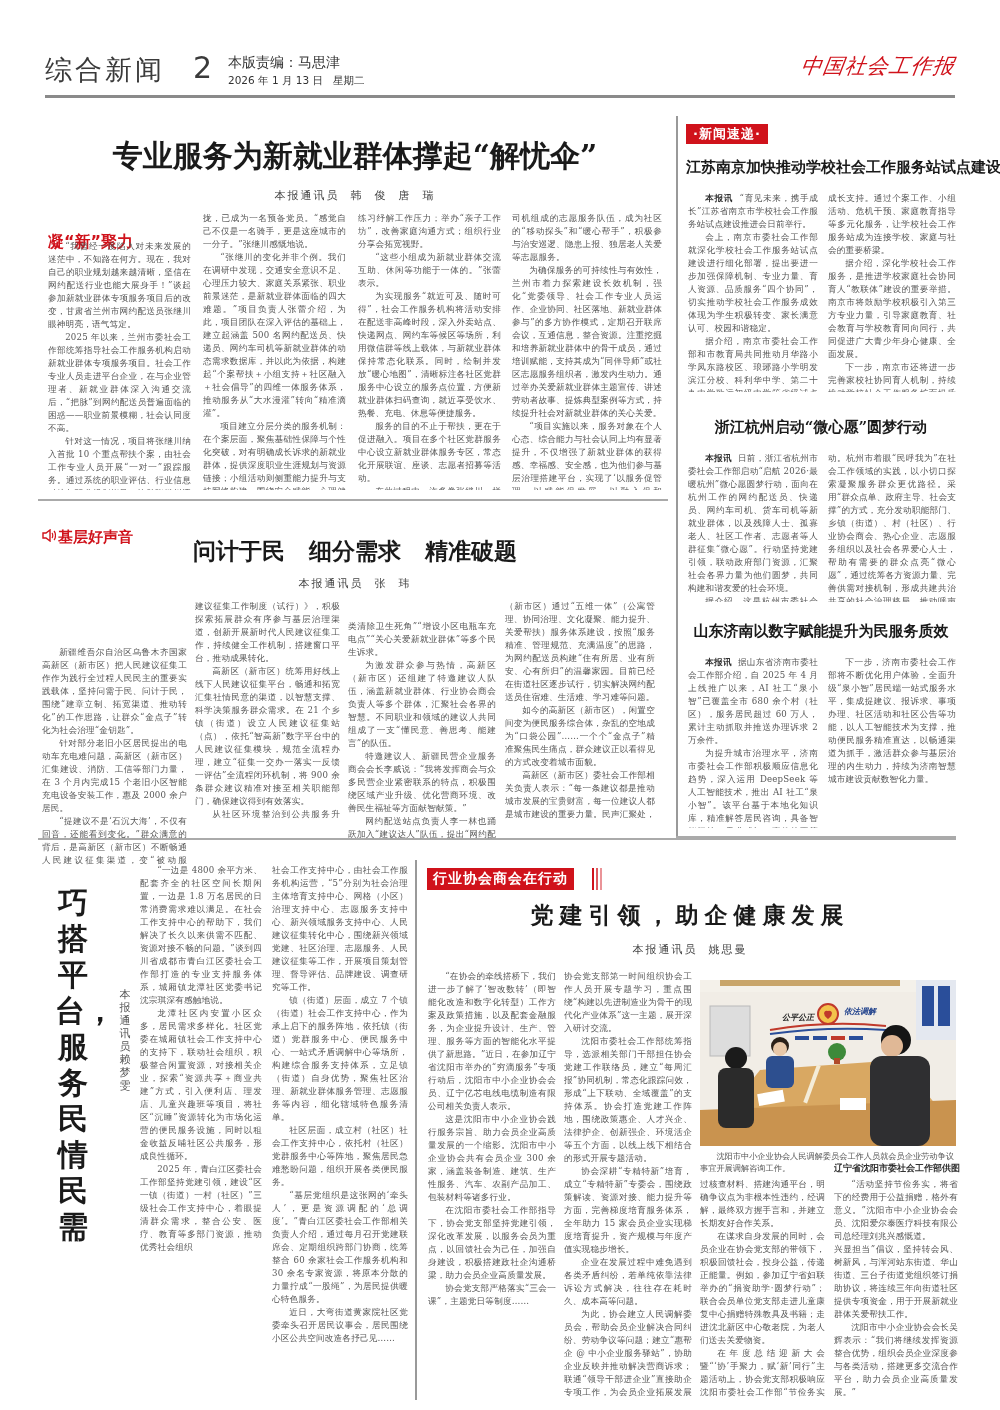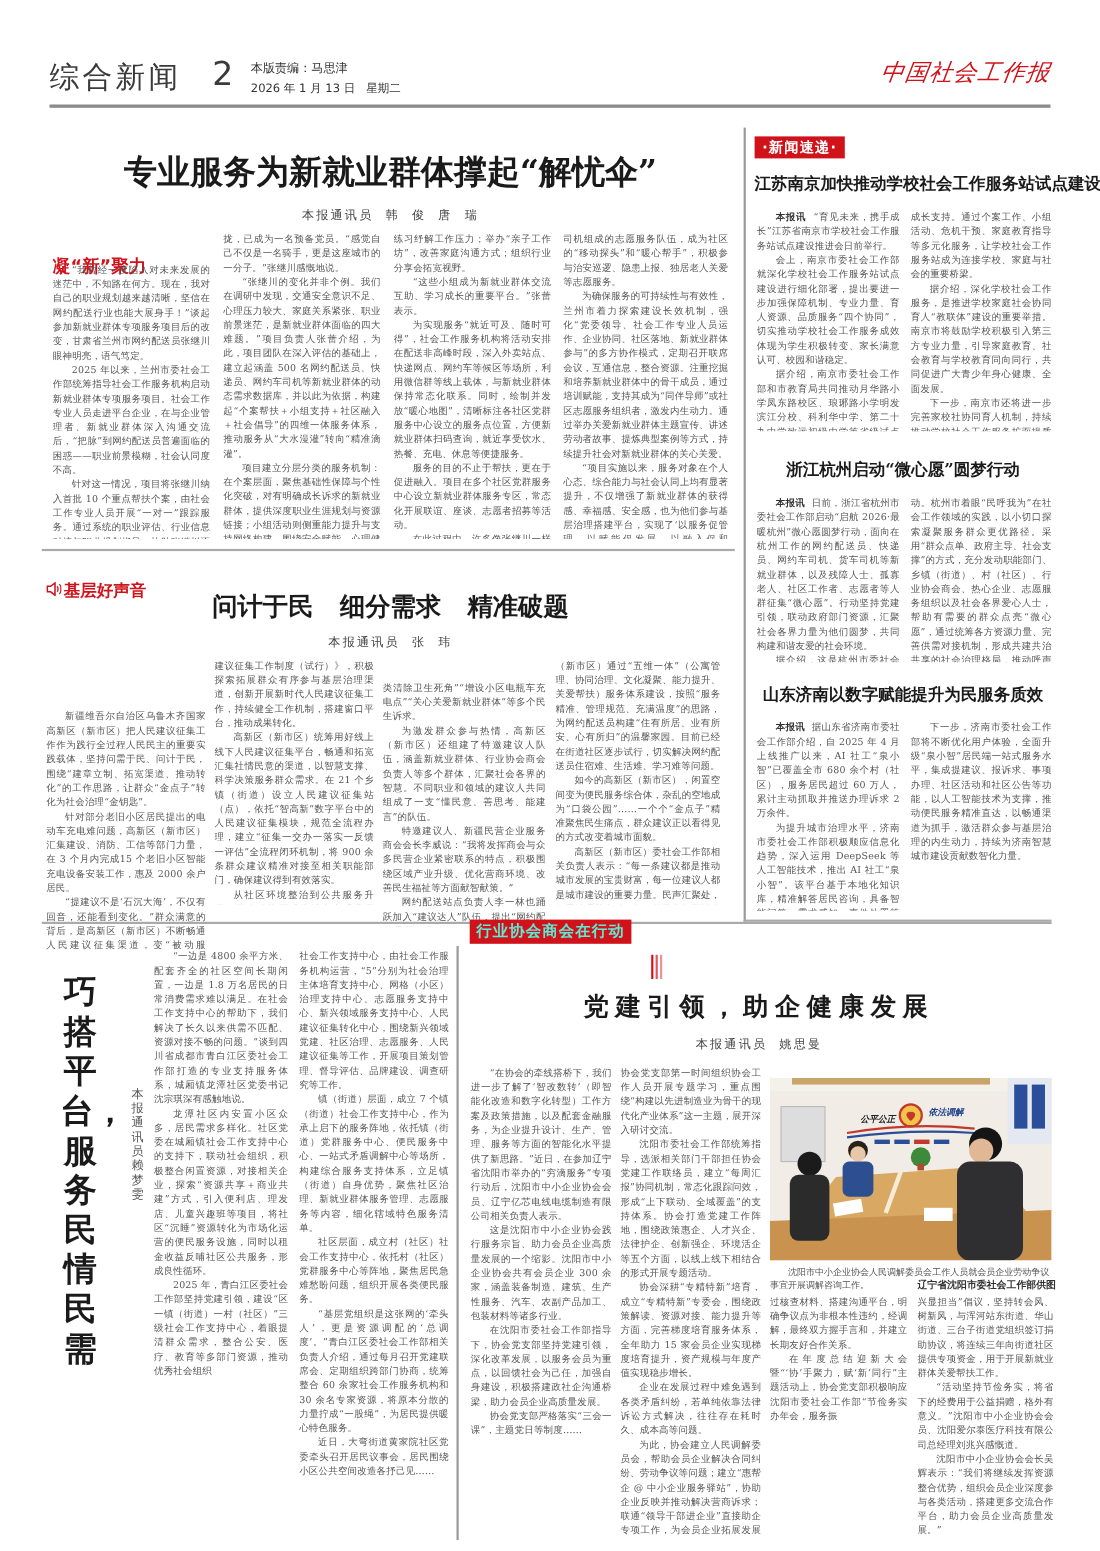--- a/index.html
+++ b/index.html
@@ -2,38 +2,38 @@
 <html><head>
 <meta charset="utf-8">
 <style>
   * { box-sizing: border-box; margin: 0; padding: 0; }
   html, body { width: 1000px; height: 1410px; background: #fff; overflow: hidden; }
   body { position: relative; font-family: "DejaVu Serif", "Liberation Serif", serif; color: #333; }
 
   .masthead { position: absolute; left: 45px; top: 48px; width: 910px; height: 50px; }
   .section-name { position: absolute; left: 0; top: 4px; font-family: "DejaVu Sans", "Liberation Sans", sans-serif; font-size: 27px; color: #3a3a3a; letter-spacing: 3px; font-weight: normal; }
   .page-num { position: absolute; left: 148px; top: 2px; font-family: "DejaVu Sans", sans-serif; font-size: 30px; color: #3a3a3a; }
-  .editor { position: absolute; left: 183px; top: 6px; font-family: "DejaVu Sans", sans-serif; font-size: 11px; color: #333; }
+  .editor { position: absolute; left: 183px; top: 6px; font-family: "DejaVu Sans", sans-serif; font-size: 14px; color: #333; }
   .date { position: absolute; left: 183px; top: 26px; font-family: "DejaVu Sans", sans-serif; font-size: 10.5px; color: #333; white-space: pre; }
   .paper-logo { position: absolute; right: 0; top: 4px; font-family: "DejaVu Serif", serif; font-style: italic; font-size: 21px; color: #d0121b; letter-spacing: 1px; transform: skewX(-8deg); }
   .mast-rule { position: absolute; left: 45px; top: 95px; width: 910px; height: 3px; background: #8a8a8a; }
 
   .vrule { position: absolute; background: #999; width: 1.5px; }
   .hrule { position: absolute; background: #aaa; height: 1.5px; }
 
   .headline { position: absolute; font-family: "DejaVu Serif", "Liberation Serif", serif; font-weight: bold; color: #1a1a1a; white-space: nowrap; text-align: center; }
   .byline { position: absolute; font-size: 11px; color: #444; text-align: center; letter-spacing: 2px; white-space: pre; }
   .red-sub { position: absolute; color: #d0121b; font-family: "DejaVu Sans", sans-serif; font-weight: bold; margin-top: 20px; }
 
   .col { position: absolute; font-size: 8.6px; line-height: 13px; color: #555; text-align: justify; overflow: hidden; letter-spacing: 0.2px; }
   .col p { text-indent: 2em; }
   .col .lead { font-weight: bold; color: #333; }
 
   .tag-news { position: absolute; left: 686px; top: 124px; height: 20px; background: #d0121b; color: #fff; font-family: "DejaVu Sans", sans-serif; font-weight: bold; font-size: 13px; padding: 1px 7px; letter-spacing: 1px; }
-  .tag-assoc { position: absolute; left: 427px; top: 836px; height: 22px; background: #d0121b; color: #5eead4; font-family: "DejaVu Sans", sans-serif; font-weight: bold; font-size: 14px; padding: 2px 6px; letter-spacing: 1px; }
+  .tag-assoc { position: absolute; left: 427px; top: 868px; height: 22px; background: #d0121b; color: #ffffff; font-family: "DejaVu Sans", sans-serif; font-weight: bold; font-size: 14px; padding: 2px 6px; letter-spacing: 1px; }
   .tag-bars { position: absolute; left: 592px; top: 868px; width: 14px; height: 22px; }
   .tag-bars i { display: inline-block; width: 2px; height: 22px; background: #d0121b; margin-right: 2px; }
   .tag-bars i:nth-child(2){ opacity: .7 } .tag-bars i:nth-child(3){ opacity: .45 }
 
   .vertical-title { position: absolute; left: 55px; top: 885px; width: 36px; font-family: "DejaVu Serif", serif; font-weight: bold; font-size: 30px; line-height: 36px; color: #1a1a1a; text-align: center; }
   .vertical-byline { position: absolute; left: 118px; top: 988px; width: 14px; font-size: 11px; line-height: 13px; color: #555; text-align: center; }
 
   .photo { position: absolute; left: 700px; top: 980px; width: 256px; height: 166px; overflow: hidden; background: #e9e4dc; font-style: italic; }
   .caption { position: absolute; left: 700px; top: 1150px; width: 258px; font-size: 8.2px; line-height: 12px; color: #555; text-indent: 2em; }
   .caption-credit { position: absolute; left: 820px; top: 1162px; width: 140px; font-size: 9px; color: #333; font-family: "DejaVu Sans", sans-serif; font-weight: bold; text-align: right; }
@@ -65,21 +65,21 @@
   <p>2025 年以来，兰州市委社会工作部统筹指导社会工作服务机构启动新就业群体专项服务项目。社会工作专业人员走进平台企业，在与企业管理者、新就业群体深入沟通交流后，“把脉”到网约配送员普遍面临的困惑——职业前景模糊，社会认同度不高。</p>
   <p>针对这一情况，项目将张继川纳入首批 10 个重点帮扶个案，由社会工作专业人员开展“一对一”跟踪服务。通过系统的职业评估、行业信息对接与职业规划指导，协助张继川逐渐明晰了成长路径。如今，他凭借出色的工作表现，晋升为站点副站长。更令人欣喜的是，他积极向党组织靠</p>
 </div>
 <div class="col" style="left:203px; top:212px; width:143px; height:278px;">
   <p style="text-indent:0">拢，已成为一名预备党员。“感觉自己不仅是一名骑手，更是这座城市的一分子。”张继川感慨地说。</p>
   <p>“张继川的变化并非个例。我们在调研中发现，交通安全意识不足、心理压力较大、家庭关系紧张、职业前景迷茫，是新就业群体面临的四大难题。”项目负责人张蕾介绍，为此，项目团队在深入评估的基础上，建立起涵盖 500 名网约配送员、快递员、网约车司机等新就业群体的动态需求数据库，并以此为依据，构建起“个案帮扶＋小组支持＋社区融入＋社会倡导”的四维一体服务体系，推动服务从“大水漫灌”转向“精准滴灌”。</p>
   <p>项目建立分层分类的服务机制：在个案层面，聚焦基础性保障与个性化突破，对有明确成长诉求的新就业群体，提供深度职业生涯规划与资源链接；小组活动则侧重能力提升与支持网络构建，围绕安全赋能、心理健康、家庭关系、职业发展等主题，开展系列小组活动。例如，邀请交警和急救领域专家讲授安全防护、应急救护技能；通过心理测评、正念</p>
 </div>
 <div class="col" style="left:358px; top:212px; width:143px; height:278px;">
   <p style="text-indent:0">练习纾解工作压力；举办“亲子工作坊”，改善家庭沟通方式；组织行业分享会拓宽视野。</p>
-  <p>“这些小组成为新就业群体交流互助、学习成长的重要平台。”张蕾表示。</p>
+  <p>“这些小组成为新就业群体交流互助、休闲等功能于一体的。”张蕾表示。</p>
   <p>为实现服务“就近可及、随时可得”，社会工作服务机构将活动安排在配送非高峰时段，深入外卖站点、快递网点、网约车等候区等场所，利用微信群等线上载体，与新就业群体保持常态化联系。同时，绘制并发放“暖心地图”，清晰标注各社区党群服务中心设立的服务点位置，方便新就业群体扫码查询，就近享受饮水、热餐、充电、休息等便捷服务。</p>
   <p>服务的目的不止于帮扶，更在于促进融入。项目在多个社区党群服务中心设立新就业群体服务专区，常态化开展联谊、座谈、志愿者招募等活动。</p>
   <p>在此过程中，许多像张继川一样的新就业群体逐渐从“被服务者”转变为“服务提供者”。城关区张掖路街道山字石社区的“岩”小哥志愿服务队便是典型代表。这支由网约配送员、快递员、网约车</p>
 </div>
 <div class="col" style="left:512px; top:212px; width:150px; height:278px;">
   <p style="text-indent:0">司机组成的志愿服务队伍，成为社区的“移动探头”和“暖心帮手”，积极参与治安巡逻、隐患上报、独居老人关爱等志愿服务。</p>
   <p>为确保服务的可持续性与有效性，兰州市着力探索建设长效机制，强化“党委领导、社会工作专业人员运作、企业协同、社区落地、新就业群体参与”的多方协作模式，定期召开联席会议，互通信息，整合资源。注重挖掘和培养新就业群体中的骨干成员，通过培训赋能，支持其成为“同伴导师”或社区志愿服务组织者，激发内生动力。通过举办关爱新就业群体主题宣传、讲述劳动者故事、提炼典型案例等方式，持续提升社会对新就业群体的关心关爱。</p>
   <p>“项目实施以来，服务对象在个人心态、综合能力与社会认同上均有显著提升，不仅增强了新就业群体的获得感、幸福感、安全感，也为他们参与基层治理搭建平台，实现了‘以服务促管理，以赋能促发展，以融入促和谐’。”兰州市委社会工作部相关负责人表示。</p>
 </div>
 
@@ -223,19 +223,20 @@
     <rect x="170" y="76" width="60" height="90" rx="12" fill="#2f2f31"></rect>
     <rect x="58" y="112" width="26" height="12" fill="#fff" transform="rotate(-10 70 118)"></rect>
     <rect x="140" y="118" width="26" height="12" fill="#fff"></rect>
   </svg>
 </div>
 <div class="caption">沈阳市中小企业协会人民调解委员会工作人员就会员企业劳动争议事宜开展调解咨询工作。</div>
 <div class="caption-credit">辽宁省沈阳市委社会工作部供图</div>
 
 <div class="col" style="left:700px; top:1178px; width:125px; height:222px;">
   <p style="text-indent:0">过核查材料、搭建沟通平台，明确争议点为非根本性违约，经调解，最终双方握手言和，并建立长期友好合作关系。</p>
+  <p>在谋求自身发展的同时，会员企业在协会党支部的带领下，积极回馈社会，投身公益，传递正能量。例如，参加辽宁省妇联举办的“捐资助学·圆梦行动”；联合会员单位党支部走进儿童康复中心捐赠特殊教具及书籍；走进沈北新区中心敬老院，为老人们送去关爱物资。</p>
   <p>在年度总结迎新大会暨“‘协’手聚力，赋‘新’同行”主题活动上，协会党支部积极响应沈阳市委社会工作部“节俭务实办年会，服务振</p>
 </div>
 <div class="col" style="left:834px; top:1178px; width:124px; height:222px;">
+  <p>“活动坚持节俭务实，将省下的经费用于公益捐赠，格外有意义。”沈阳市中小企业协会会员、沈阳爱尔泰医疗科技有限公司总经理刘兆兴感慨道。</p>
   <p style="text-indent:0">兴显担当”倡议，坚持转会风、树新风，与浑河站东街道、华山街道、三台子街道党组织签订捐助协议，将连续三年向街道社区提供专项资金，用于开展新就业群体关爱帮扶工作。</p>
-  <p>“活动坚持节俭务实，将省下的经费用于公益捐赠，格外有意义。”沈阳市中小企业协会会员、沈阳爱尔泰医疗科技有限公司总经理刘兆兴感慨道。</p>
   <p>沈阳市中小企业协会会长吴辉表示：“我们将继续发挥资源整合优势，组织会员企业深度参与各类活动，搭建更多交流合作平台，助力会员企业高质量发展。”</p>
 </div>
 
 </body></html>

